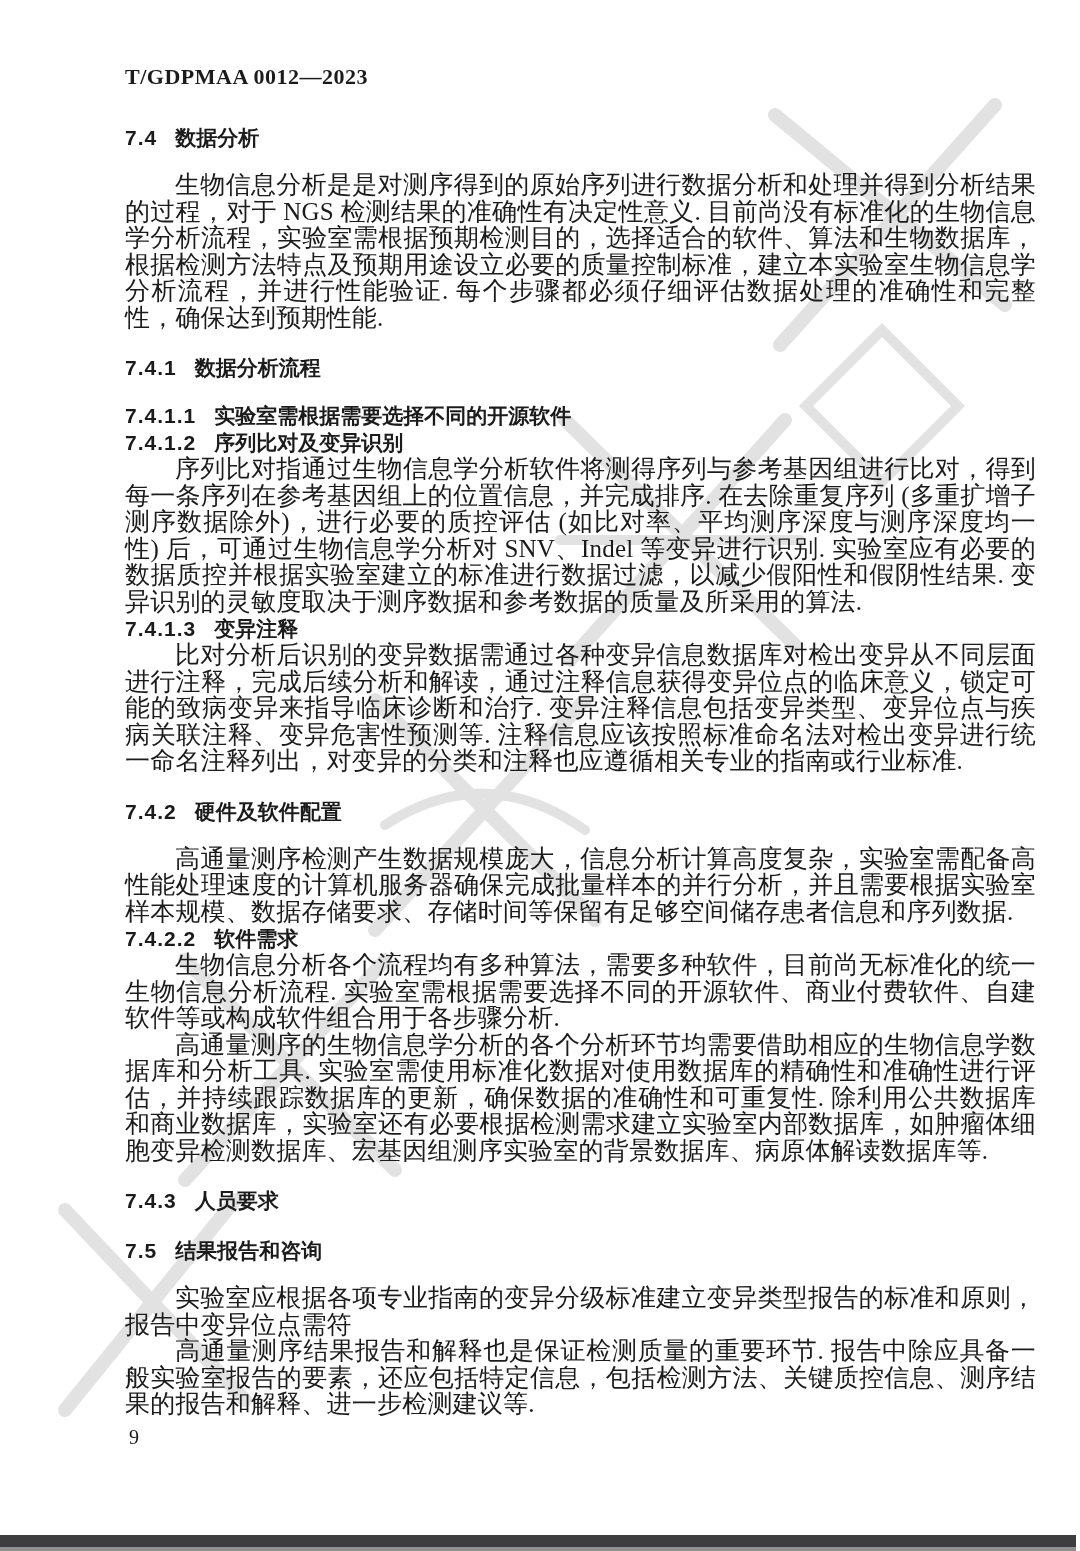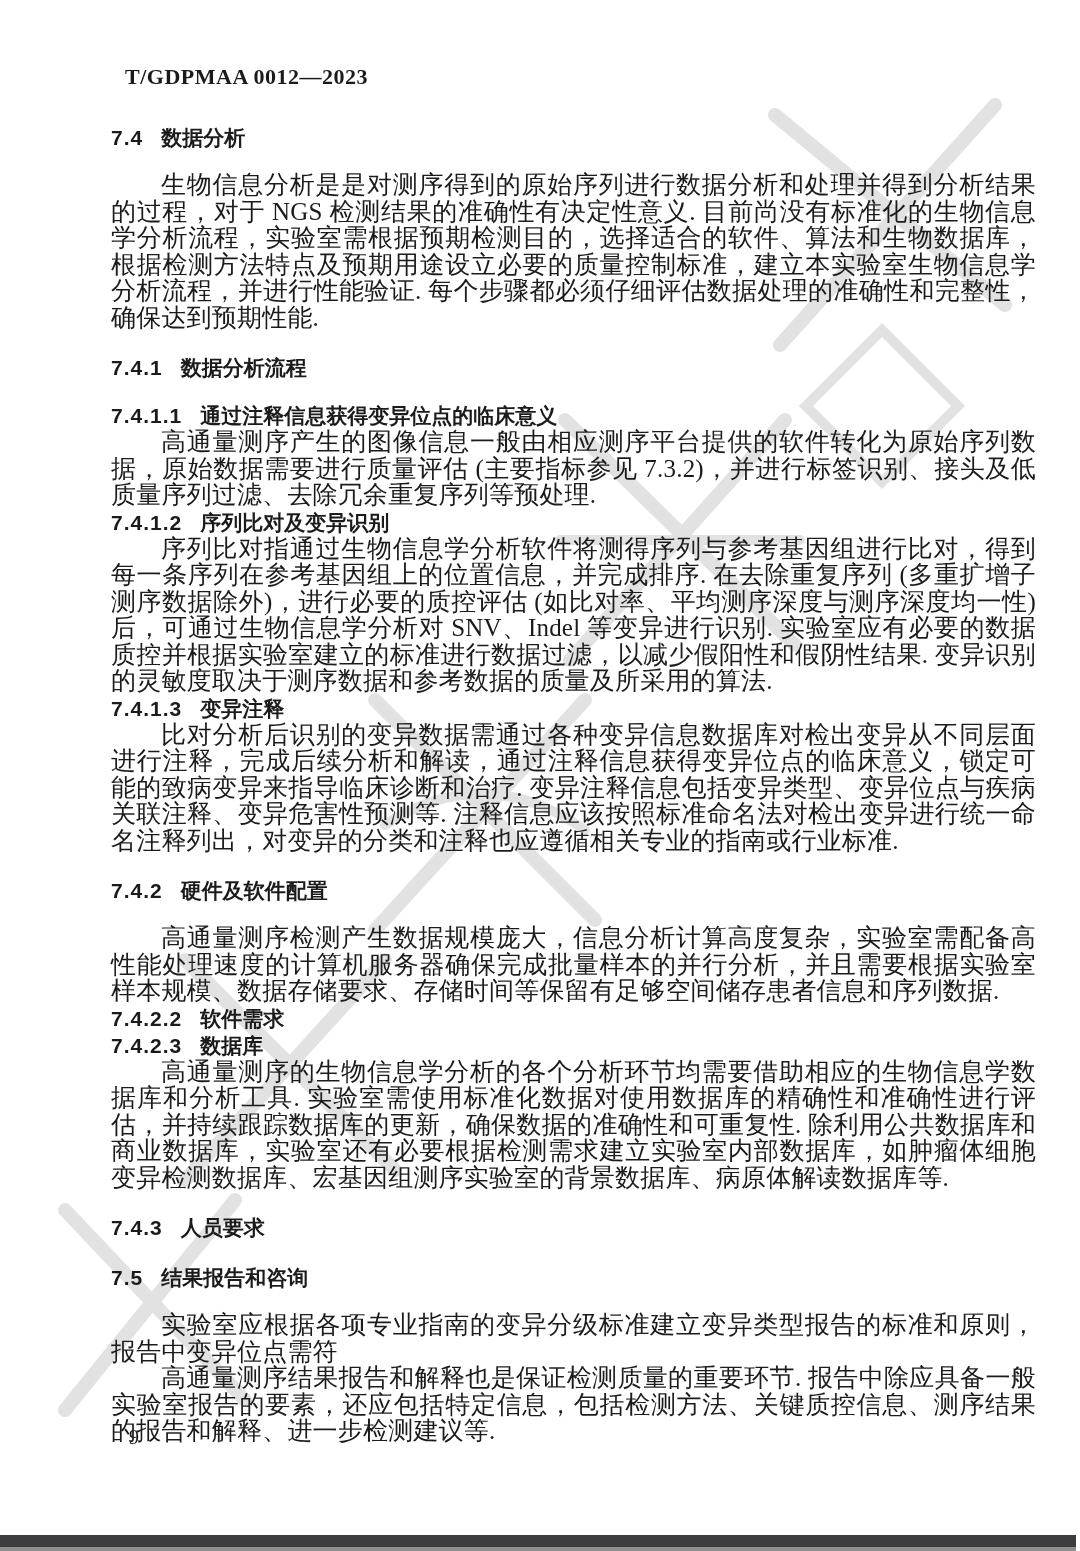--- a/index.html
+++ b/index.html
@@ -14,21 +14,21 @@
   .watermark{
     position:absolute;left:0;top:0;width:1080px;height:1551px;
     pointer-events:none;
   }
   .header{
     position:absolute;left:125px;top:64px;
     font-weight:bold;font-size:22px;letter-spacing:.5px;
     font-family:"Liberation Serif","DejaVu Serif",serif;
   }
   .body{
-    position:absolute;left:111px;right:40px;top:116px;
+    position:absolute;left:125px;right:40px;top:116px;
   }
   .heading{
     font-family:"Liberation Sans","DejaVu Sans",sans-serif;
     font-weight:bold;font-size:21px;line-height:27px;
   }
   .lv2,.lv3{margin:23px 0 21px 0;}
   .body .heading:first-child{margin-top:8px;}
   .lv4{margin:0;}
   .hnum{margin-right:18px;letter-spacing:1px;}
   .para{
@@ -71,30 +71,29 @@
       <path d="M 235 1200 L 65 1410"></path>
     </g>
   </svg>
 
   <div class="header">T/GDPMAA 0012—2023</div>
 
   <main class="body">
       <div class="heading lv2"><span class="hnum">7.4</span><span class="htitle">数据分析</span></div>
       <div class="para">生物信息分析是是对测序得到的原始序列进行数据分析和处理并得到分析结果的过程，对于 NGS 检测结果的准确性有决定性意义. 目前尚没有标准化的生物信息学分析流程，实验室需根据预期检测目的，选择适合的软件、算法和生物数据库，根据检测方法特点及预期用途设立必要的质量控制标准，建立本实验室生物信息学分析流程，并进行性能验证. 每个步骤都必须仔细评估数据处理的准确性和完整性，确保达到预期性能.</div>
       <div class="heading lv3"><span class="hnum">7.4.1</span><span class="htitle">数据分析流程</span></div>
-      <div class="heading lv4"><span class="hnum">7.4.1.1</span><span class="htitle">通过注释信息获得变异位点的临床意义</span></div>
-      <div class="para">高通量测序产生的图像信息一般由相应测序平台提供的软件转化为原始序列数据，原始数据需要进行质量评估 (主要指标参见 7.3.2)，并进行标签识别、接头及低质量序列过滤、去除冗余重复序列等预处理.</div>
+      <div class="heading lv4"><span class="hnum">7.4.1.1</span><span class="htitle">实验室需根据需要选择不同的开源软件</span></div>
       <div class="heading lv4"><span class="hnum">7.4.1.2</span><span class="htitle">序列比对及变异识别</span></div>
       <div class="para">序列比对指通过生物信息学分析软件将测得序列与参考基因组进行比对，得到每一条序列在参考基因组上的位置信息，并完成排序. 在去除重复序列 (多重扩增子测序数据除外)，进行必要的质控评估 (如比对率、平均测序深度与测序深度均一性) 后，可通过生物信息学分析对 SNV、Indel 等变异进行识别. 实验室应有必要的数据质控并根据实验室建立的标准进行数据过滤，以减少假阳性和假阴性结果. 变异识别的灵敏度取决于测序数据和参考数据的质量及所采用的算法.</div>
       <div class="heading lv4"><span class="hnum">7.4.1.3</span><span class="htitle">变异注释</span></div>
       <div class="para">比对分析后识别的变异数据需通过各种变异信息数据库对检出变异从不同层面进行注释，完成后续分析和解读，通过注释信息获得变异位点的临床意义，锁定可能的致病变异来指导临床诊断和治疗. 变异注释信息包括变异类型、变异位点与疾病关联注释、变异危害性预测等. 注释信息应该按照标准命名法对检出变异进行统一命名注释列出，对变异的分类和注释也应遵循相关专业的指南或行业标准.</div>
       <div class="heading lv3"><span class="hnum">7.4.2</span><span class="htitle">硬件及软件配置</span></div>
       <div class="para">高通量测序检测产生数据规模庞大，信息分析计算高度复杂，实验室需配备高性能处理速度的计算机服务器确保完成批量样本的并行分析，并且需要根据实验室样本规模、数据存储要求、存储时间等保留有足够空间储存患者信息和序列数据.</div>
       <div class="heading lv4"><span class="hnum">7.4.2.2</span><span class="htitle">软件需求</span></div>
-      <div class="heading lv4"><span class="hnum">7.4.2.3</span><span class="htitle">数据库</span></div>
+      <div class="para">生物信息分析各个流程均有多种算法，需要多种软件，目前尚无标准化的统一生物信息分析流程. 实验室需根据需要选择不同的开源软件、商业付费软件、自建软件等或构成软件组合用于各步骤分析.</div>
       <div class="para">高通量测序的生物信息学分析的各个分析环节均需要借助相应的生物信息学数据库和分析工具. 实验室需使用标准化数据对使用数据库的精确性和准确性进行评估，并持续跟踪数据库的更新，确保数据的准确性和可重复性. 除利用公共数据库和商业数据库，实验室还有必要根据检测需求建立实验室内部数据库，如肿瘤体细胞变异检测数据库、宏基因组测序实验室的背景数据库、病原体解读数据库等.</div>
       <div class="heading lv3"><span class="hnum">7.4.3</span><span class="htitle">人员要求</span></div>
       <div class="heading lv2"><span class="hnum">7.5</span><span class="htitle">结果报告和咨询</span></div>
       <div class="para">实验室应根据各项专业指南的变异分级标准建立变异类型报告的标准和原则，报告中变异位点需符</div>
       <div class="para">高通量测序结果报告和解释也是保证检测质量的重要环节. 报告中除应具备一般实验室报告的要素，还应包括特定信息，包括检测方法、关键质控信息、测序结果的报告和解释、进一步检测建议等.</div>
     </main>
 
   <div class="pagenum">9</div>
 
   <div class="bar-dark" style="background: rgb(61, 61, 64);"></div>

